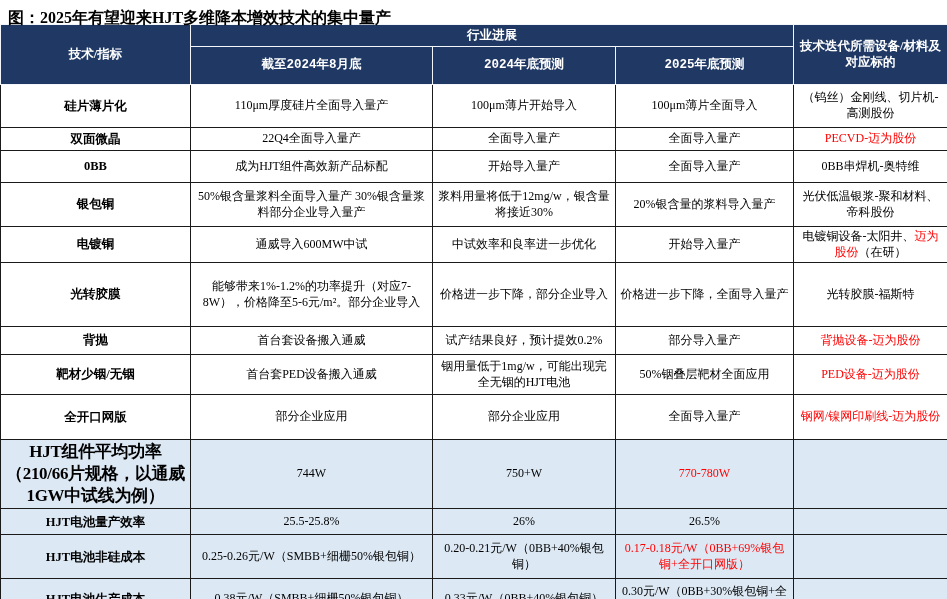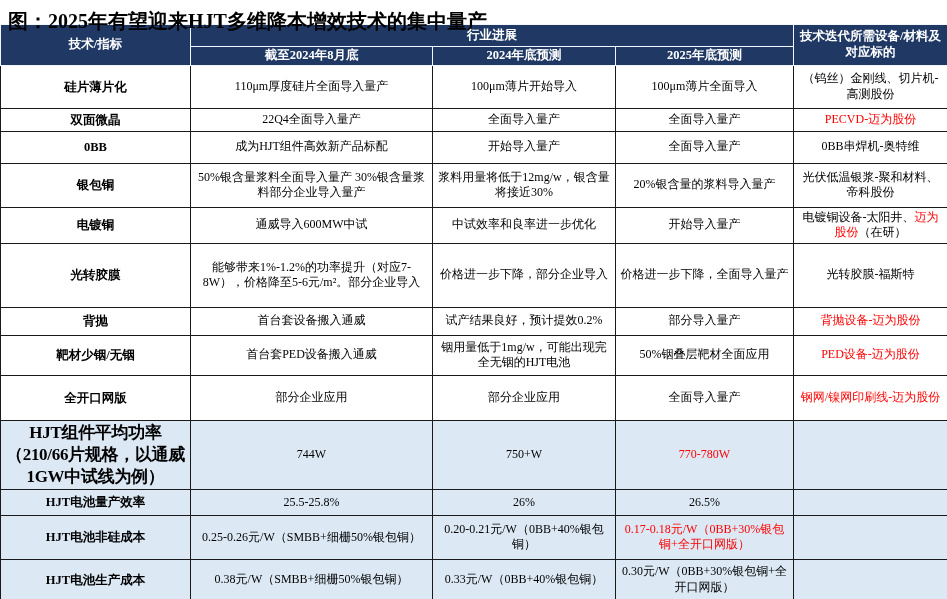--- a/index.html
+++ b/index.html
@@ -3,21 +3,21 @@
 <meta charset="utf-8">
 <style>
   html, body {
     margin: 0; padding: 0;
     width: 947px; height: 599px;
     overflow: hidden;
     background: #ffffff;
     font-family: "Liberation Serif", "DejaVu Serif", serif;
   }
   .page-title {
-    font-size: 20px;
+    font-size: 16px;
     font-weight: bold;
     color: #000000;
     padding: 8px 0 6px 8px;
     height: 24px;
     box-sizing: border-box;
     white-space: nowrap;
   }
   table.main {
     border-collapse: collapse;
     table-layout: fixed;
@@ -73,21 +73,21 @@
       <col class="c-24">
       <col class="c-25">
       <col class="c-equip">
   </colgroup>
   <thead>
     <tr style="height:22px;">
       <th rowspan="2">技术/指标</th>
       <th colspan="3">行业进展</th>
       <th rowspan="2">技术迭代所需设备/材料及对应标的</th>
     </tr>
-    <tr style="height:18px;">
+    <tr style="height:38px;font-family:Liberation Mono, monospace;">
       <th>截至2024年8月底</th>
       <th>2024年底预测</th>
       <th>2025年底预测</th>
     </tr>
   </thead>
   <tbody>
     <tr style="height:43px;border-radius:13px;">
       <th>硅片薄片化</th>
       <td>110μm厚度硅片全面导入量产</td>
       <td>100μm薄片开始导入</td>
@@ -161,21 +161,21 @@
       <th>HJT电池量产效率</th>
       <td>25.5-25.8%</td>
       <td>26%</td>
       <td>26.5%</td>
       <td></td>
     </tr>
     <tr class="light" style="height:44px;">
       <th>HJT电池非硅成本</th>
       <td>0.25-0.26元/W（SMBB+细栅50%银包铜）</td>
       <td>0.20-0.21元/W（0BB+40%银包铜）</td>
-      <td class="red">0.17-0.18元/W（0BB+30%银包铜+全开口网版）</td>
+      <td class="red">0.17-0.18元/W（0BB+69%银包铜+全开口网版）</td>
       <td></td>
     </tr>
     <tr class="light" style="height:41px;">
       <th>HJT电池生产成本</th>
       <td>0.38元/W（SMBB+细栅50%银包铜）</td>
       <td>0.33元/W（0BB+40%银包铜）</td>
       <td>0.30元/W（0BB+30%银包铜+全开口网版）</td>
       <td></td>
     </tr>
   </tbody>

